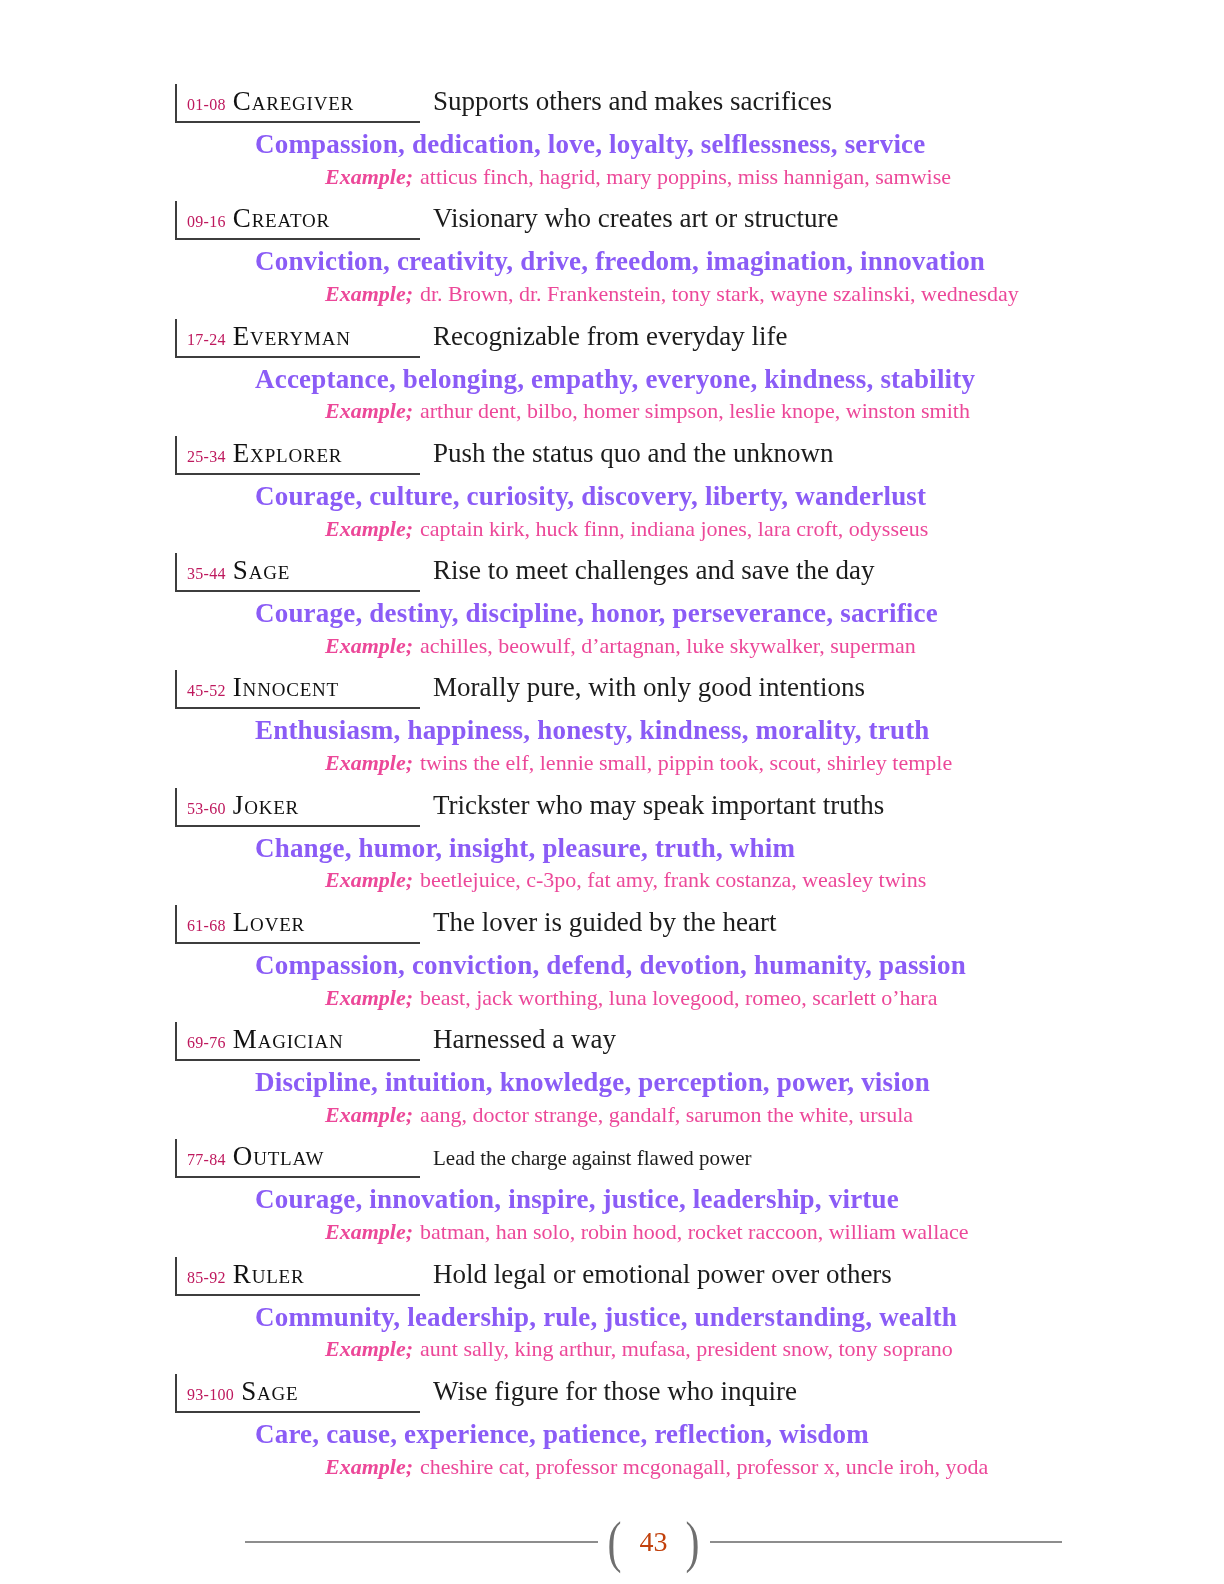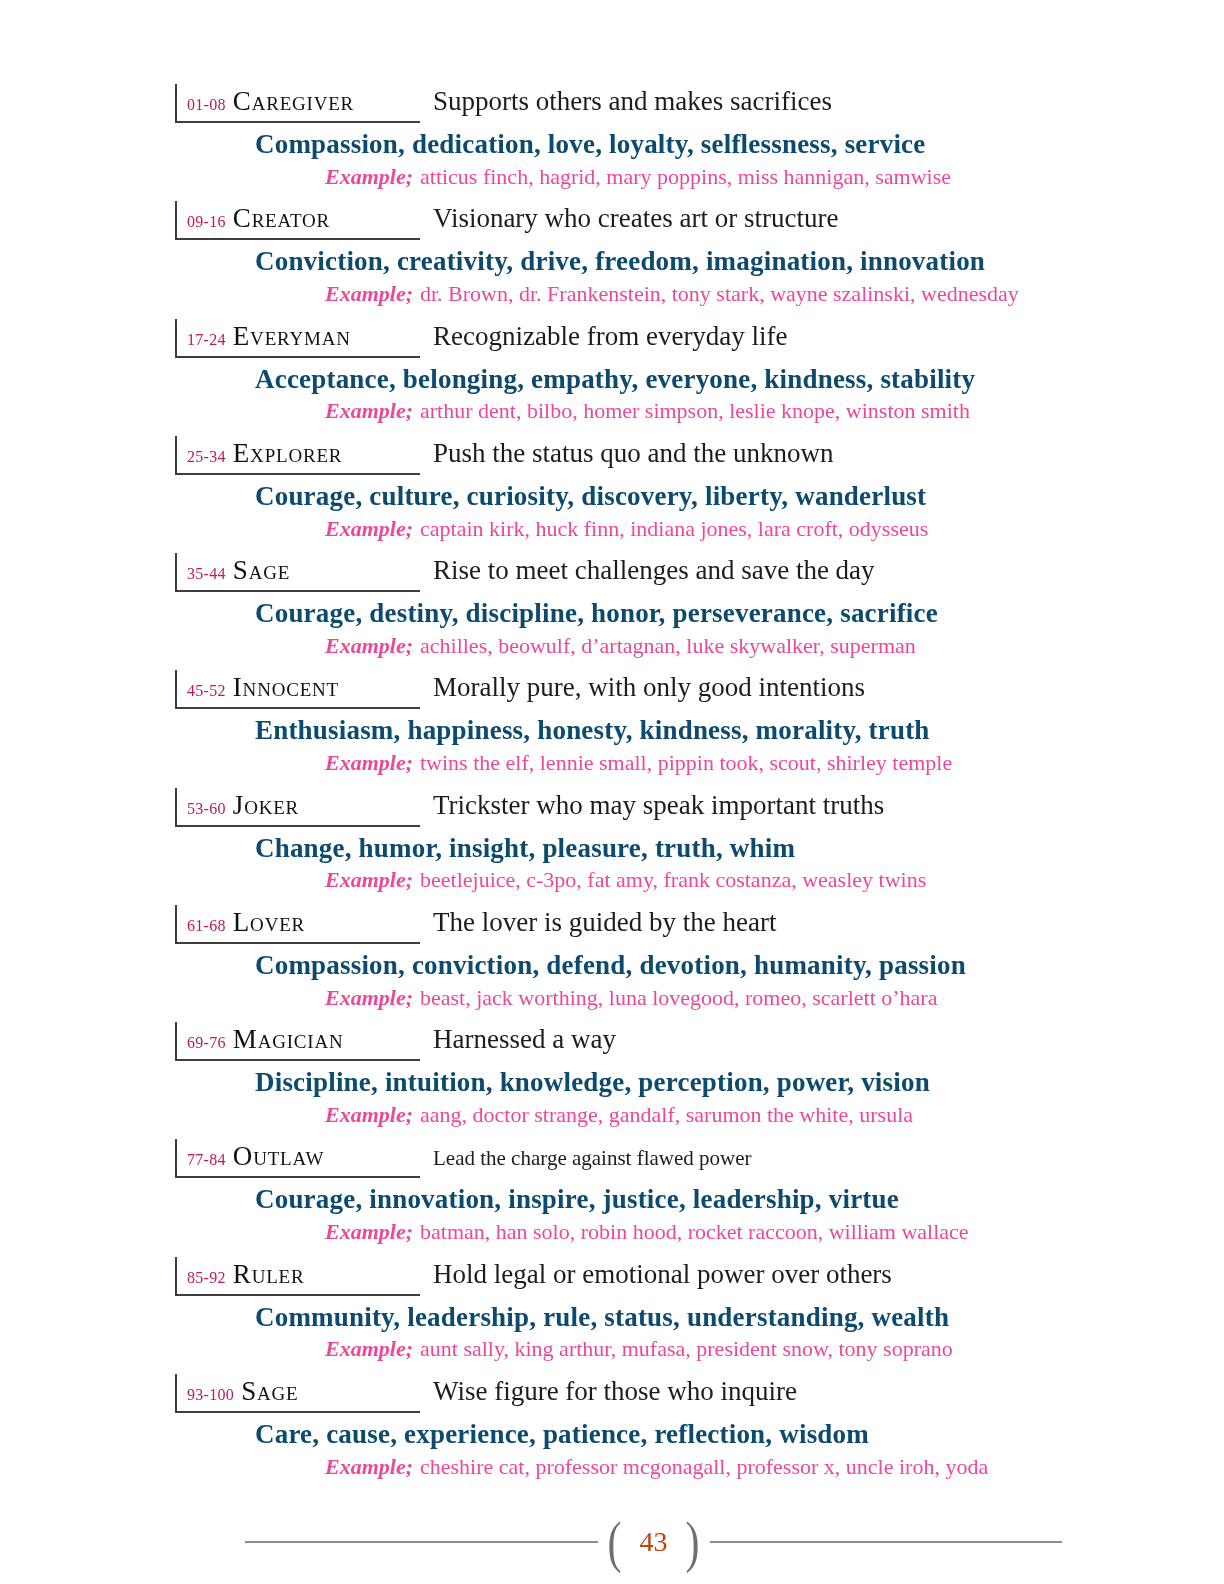--- a/index.html
+++ b/index.html
@@ -49,21 +49,21 @@
     margin-left: 13px;
     line-height: 1.2;
     color: #1c1c1c;
   }
   .desc.small { font-size: 21px; }
   .traits {
     font-size: 27px;
     font-weight: bold;
     margin: 5px 0 1px 80px;
     line-height: 1.25;
-    color: #0c4a6e;
+    color: #8b5cf6;
     letter-spacing: 0.2px;
   }
   .example-line {
     font-size: 22px;
     margin-left: 150px;
     line-height: 1.25;
     color: #ec4899;
   }
   .example-label {
     font-style: italic;
@@ -234,21 +234,21 @@
       </div>
     </section>
 
     <section class="entry">
       <div class="entry-header">
         <div class="label-box">
           <span class="range">85-92</span><span class="name">Ruler</span>
         </div>
         <div class="desc">Hold legal or emotional power over others</div>
       </div>
-      <div class="traits">Community, leadership, rule, status, understanding, wealth</div>
+      <div class="traits">Community, leadership, rule, justice, understanding, wealth</div>
       <div class="example-line">
         <span class="example-label">Example;</span><span class="example-names">aunt sally, king arthur, mufasa, president snow, tony soprano</span>
       </div>
     </section>
 
     <section class="entry">
       <div class="entry-header">
         <div class="label-box">
           <span class="range">93-100</span><span class="name">Sage</span>
         </div>

